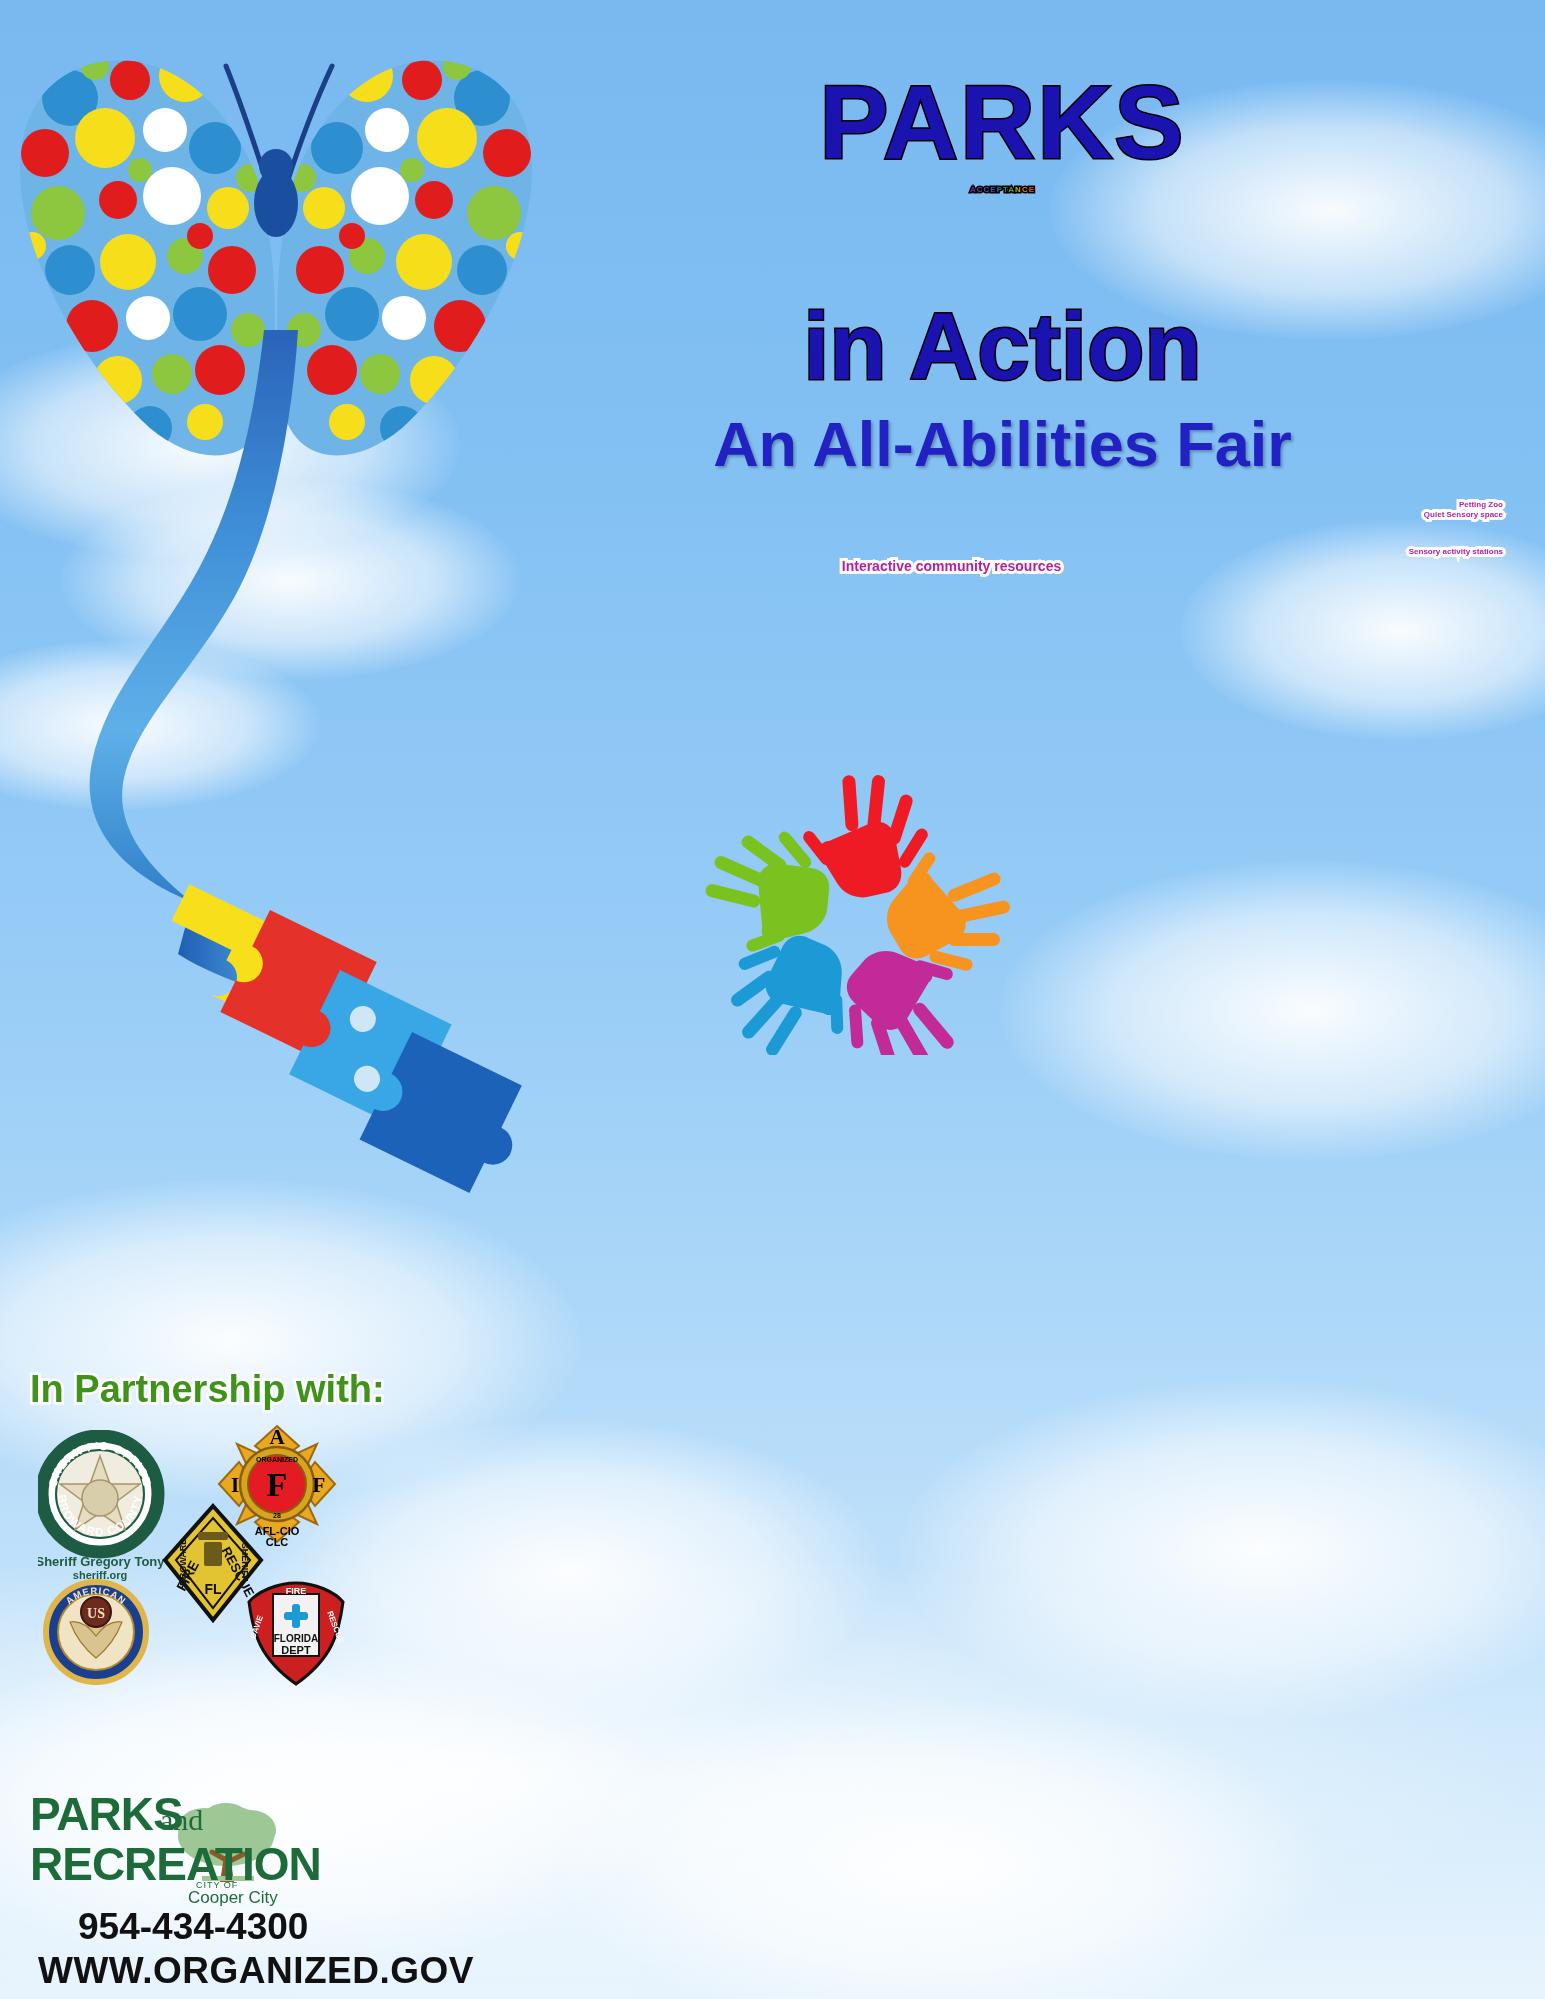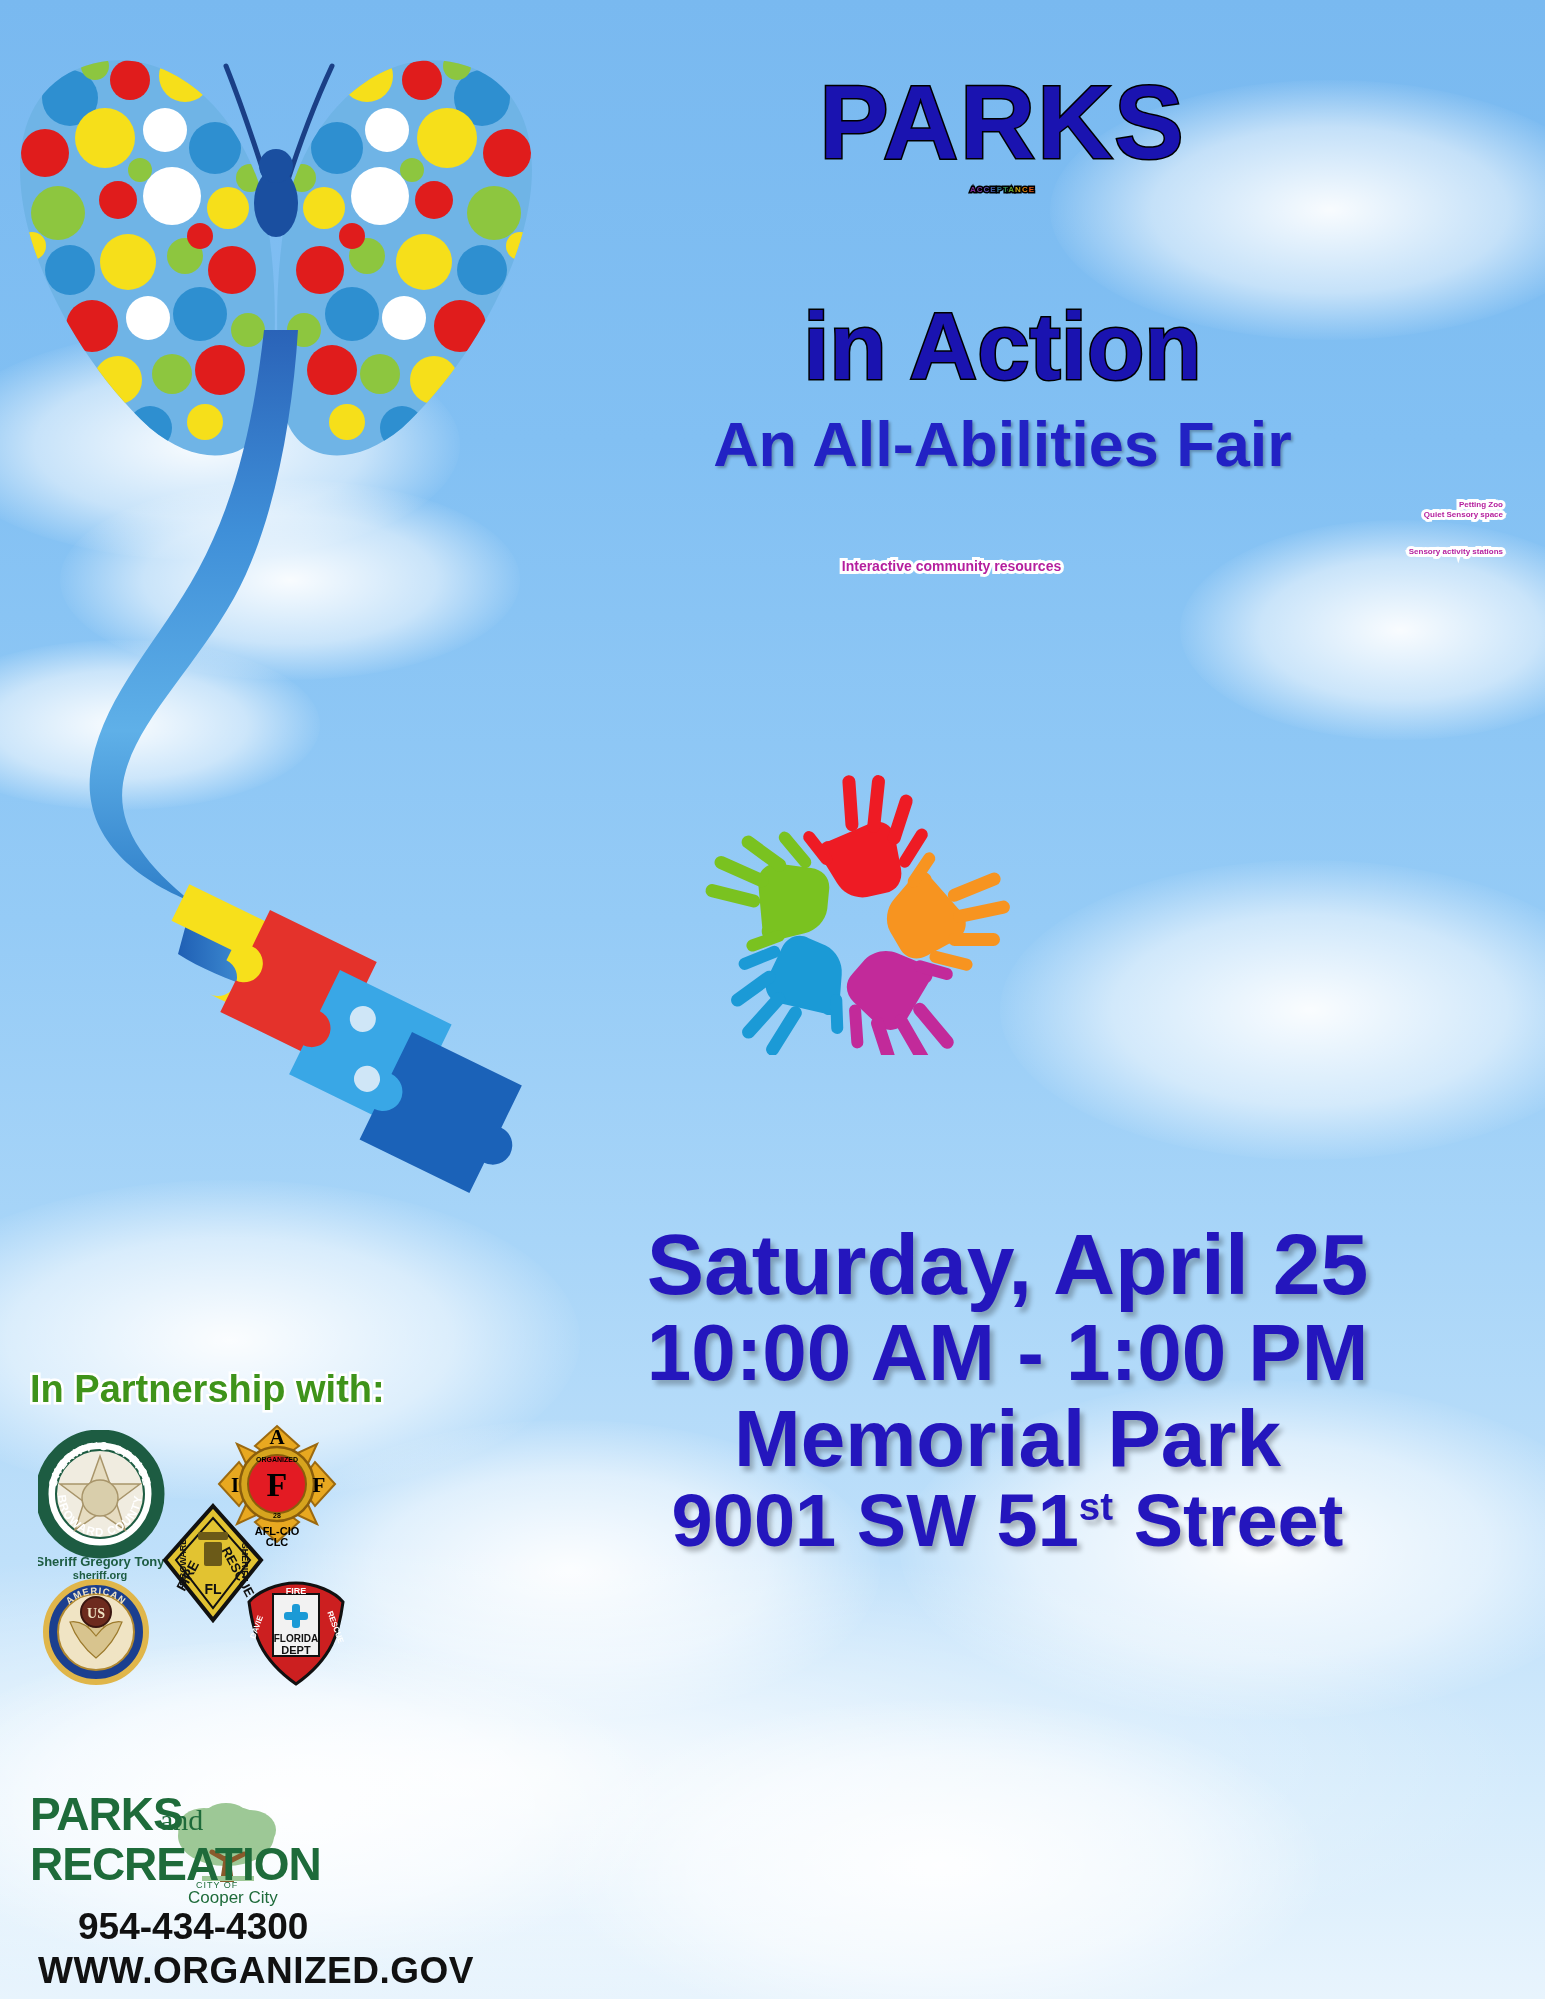--- a/index.html
+++ b/index.html
@@ -310,28 +310,20 @@
 
       <use href="#hp" fill="#c22a9a" transform="translate(214,238) rotate(144) scale(1.0)"></use>
 
       <use href="#hp" fill="#1b9ad6" transform="translate(116,238) rotate(216) scale(1.0)"></use>
 
       <use href="#hp" fill="#7ac220" transform="translate(86,150) rotate(288) scale(1.0)"></use>
     </svg>
   </div>
 
 
-  <div class="eventinfo">
-    <div class="ev-date">Saturday, April 25</div>
-    <div class="ev-time">10:00 AM - 1:00 PM</div>
-    <div class="ev-place">Memorial Park</div>
-    <div class="ev-addr">
-      <span>9001 SW 51</span><sup>st</sup><span> Street</span>
-    </div>
-  </div>
 
   <div id="partnership">
     <div class="partner-heading">In Partnership with:</div>
 
     <div class="logo-row">
 
       <div class="logo" style="left:8px;top:8px;">
         <svg width="132" height="152" viewBox="0 0 132 152">
           <circle cx="62" cy="64" r="58" fill="#ffffff"></circle>
           <circle cx="62" cy="64" r="58" fill="none" stroke="#1d5c42" stroke-width="13"></circle>

